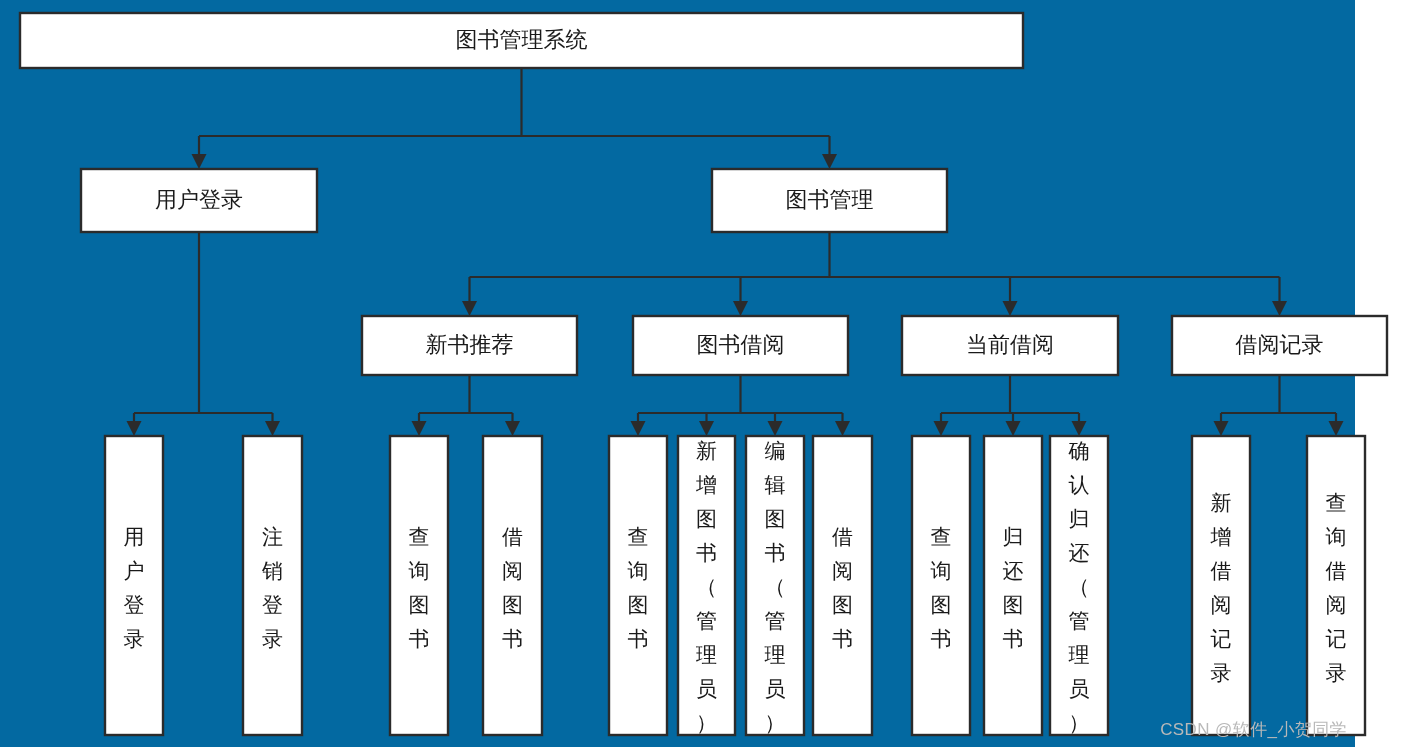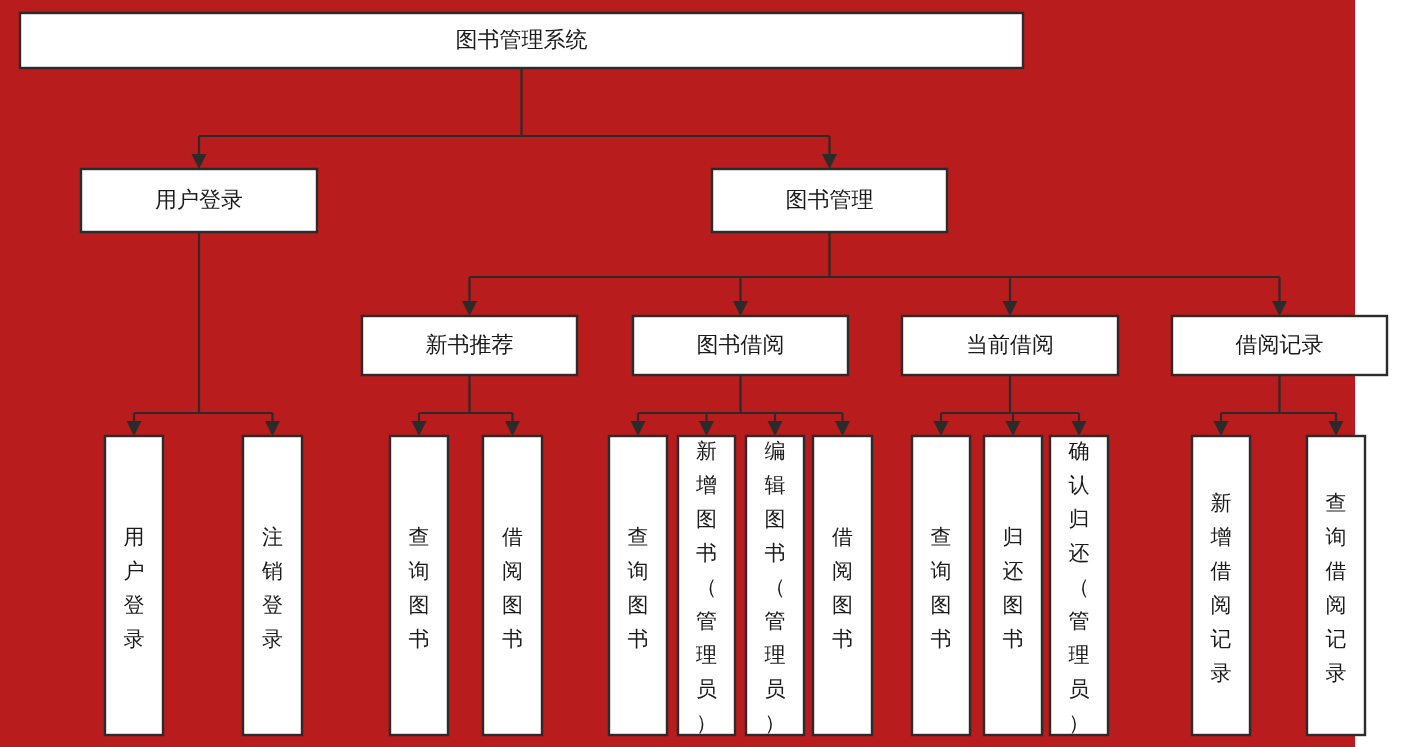--- a/index.html
+++ b/index.html
@@ -11,21 +11,21 @@
     width: 1405px;
     height: 747px;
     font-family: "Liberation Sans", "DejaVu Sans", sans-serif;
     overflow: hidden;
     position: relative;
   }
   #diagram-root {
     position: relative;
     width: 1355px;
     height: 747px;
-    background: #b91c1c;
+    background: #0369a1;
     text-decoration: underline;
   }
   svg.diagram-svg {
     position: absolute;
     left: 0;
     top: 0;
     width: 1405px;
     height: 747px;
   }
   .node-box {
@@ -204,13 +204,14 @@
           <rect x="1192" y="436" width="58" height="299" class="node-box"></rect>
           <text x="1221" class="node-label-v"><tspan x="1221" y="510.02">新</tspan><tspan x="1221" y="544.02">增</tspan><tspan x="1221" y="578.02">借</tspan><tspan x="1221" y="612.02">阅</tspan><tspan x="1221" y="646.02">记</tspan><tspan x="1221" y="680.02">录</tspan></text>
         </g>
         <g>
           <rect x="1307" y="436" width="58" height="299" class="node-box"></rect>
           <text x="1336" class="node-label-v"><tspan x="1336" y="510.02">查</tspan><tspan x="1336" y="544.02">询</tspan><tspan x="1336" y="578.02">借</tspan><tspan x="1336" y="612.02">阅</tspan><tspan x="1336" y="646.02">记</tspan><tspan x="1336" y="680.02">录</tspan></text>
         </g>
       </g>
   </svg>
 
+  <div class="watermark-text">CSDN @软件_小贺同学</div>
 </div>
 
 </body></html>

